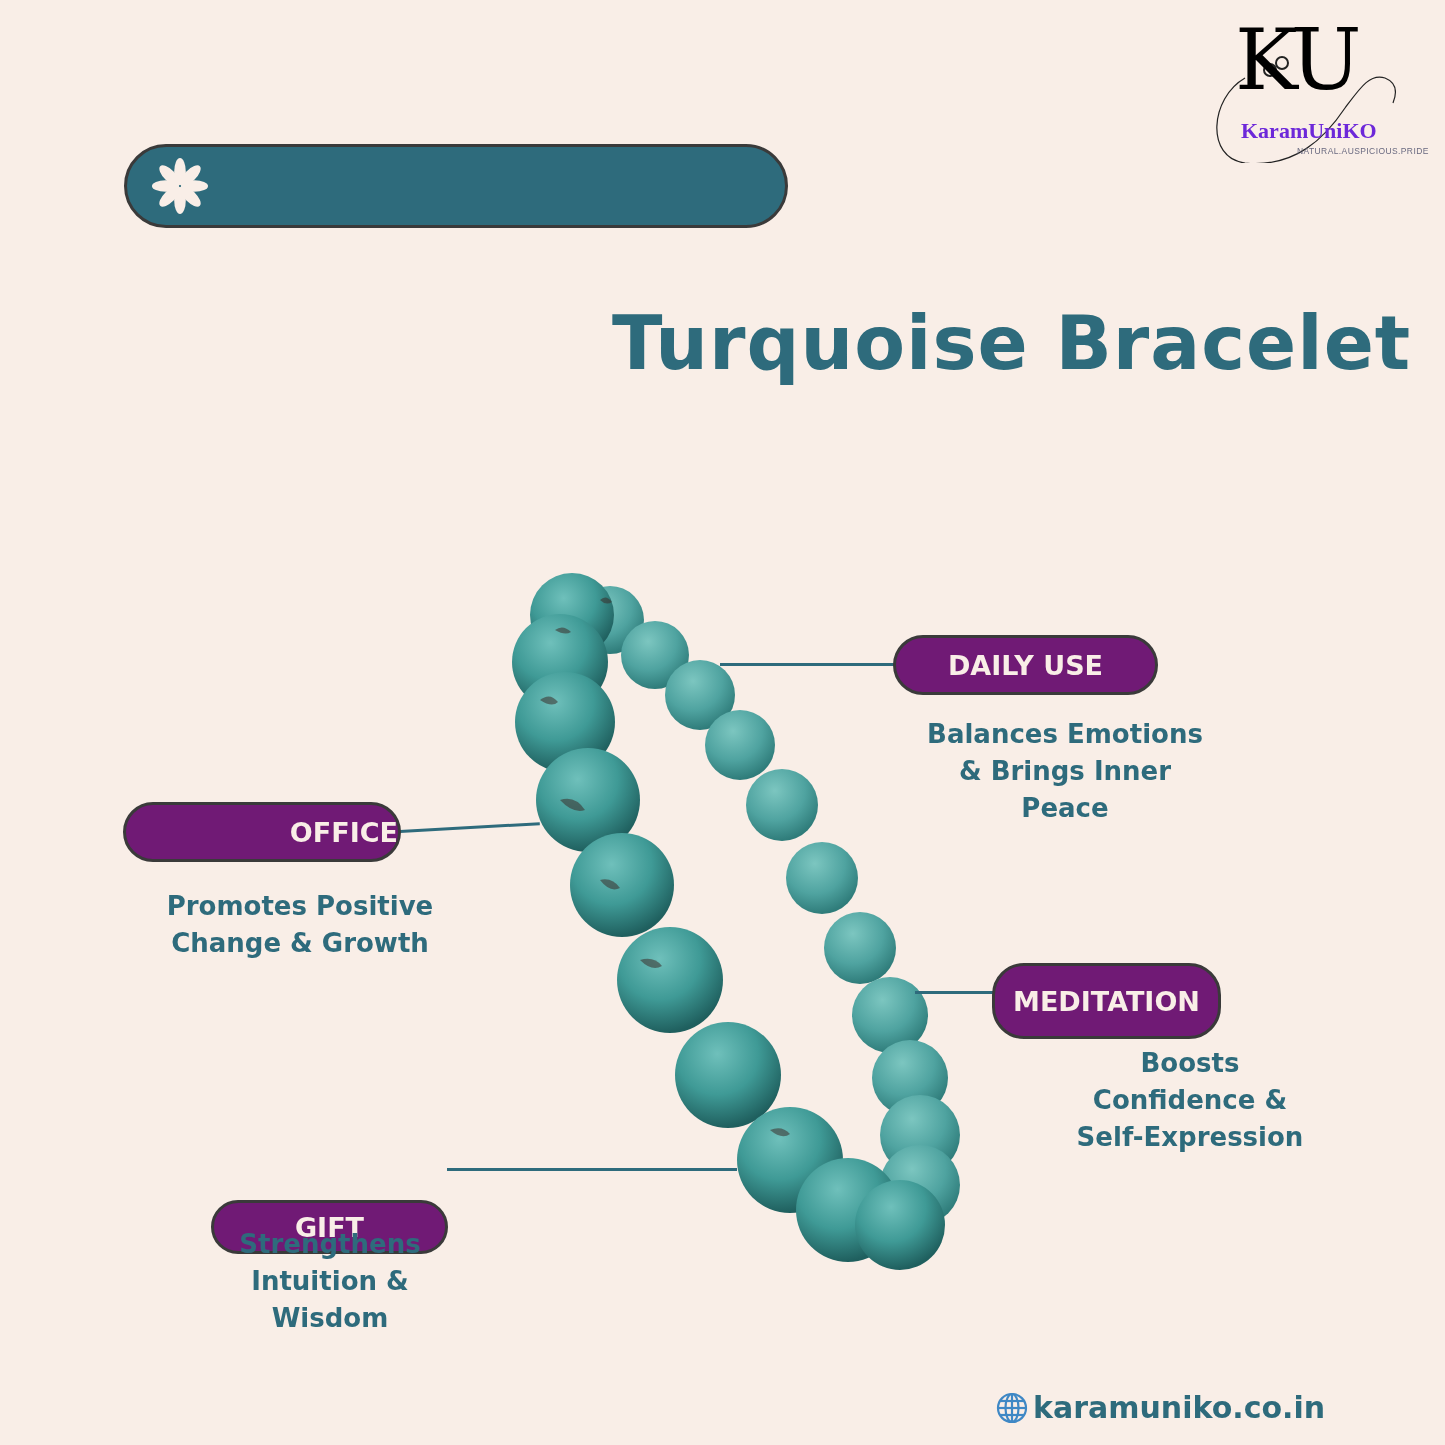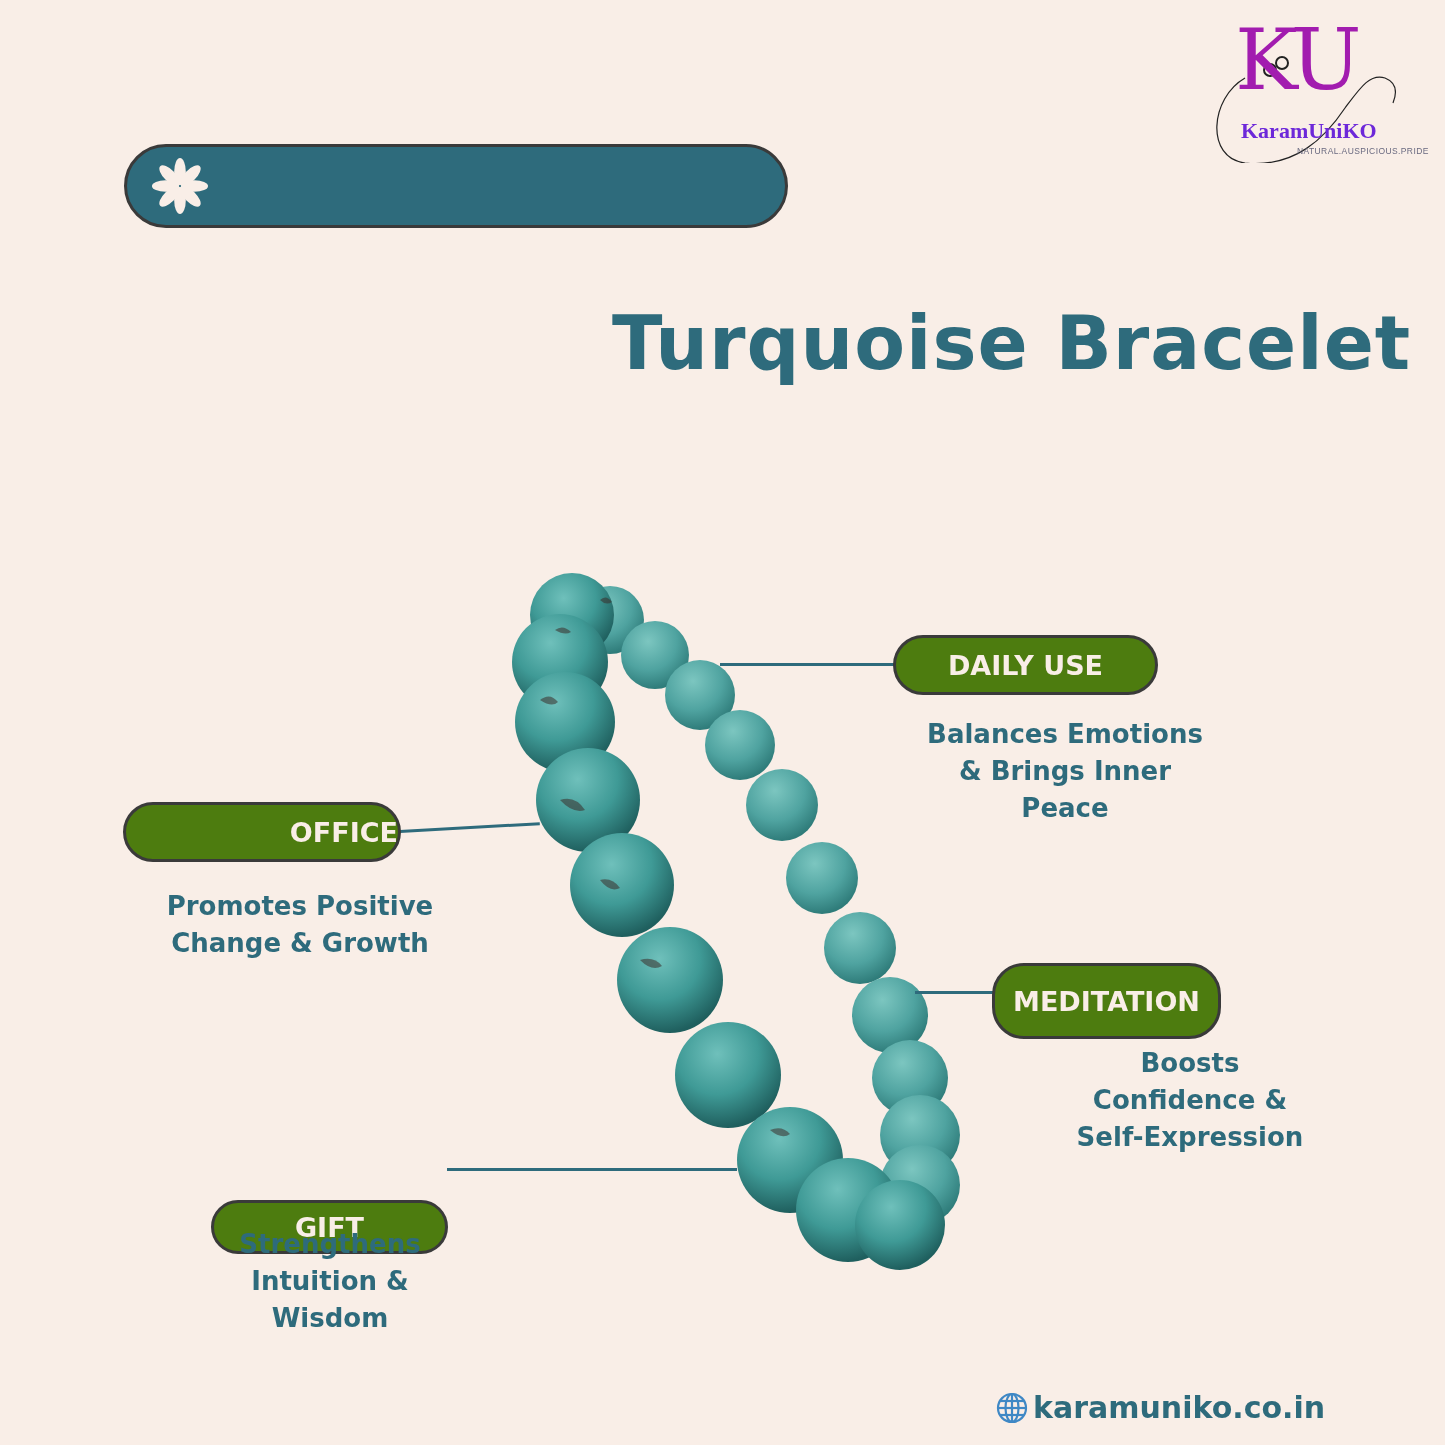--- a/index.html
+++ b/index.html
@@ -6,21 +6,21 @@
     body {
       width: 1445px; height: 1445px; position: relative; overflow: hidden;
       background: #f9eee7;
       font-family: "DejaVu Sans", sans-serif;
       color: #2e6b7c;
     }
     .abs { position: absolute; }
 
     
     .logo { left: 1205px; top: 18px; width: 230px; height: 145px; }
-    .logo-ku { position: absolute; left: 30px; top: 0; font-family: "DejaVu Serif", serif; font-size: 84px; color: #a21caf; letter-spacing: -4px; line-height: 1; }
+    .logo-ku { position: absolute; left: 30px; top: 0; font-family: "DejaVu Serif", serif; font-size: 84px; color: #000000; letter-spacing: -4px; line-height: 1; }
     .logo-name { position: absolute; left: 36px; top: 100px; font-family: "Liberation Serif", serif; font-weight: bold; font-size: 22px; color: #6d28d9; }
     .logo-tag { position: absolute; left: 92px; top: 128px; font-family: "Liberation Sans", sans-serif; font-size: 8.5px; color: #6a6a80; letter-spacing: 0.4px; }
     .logo svg { position: absolute; left: 0; top: 0; }
 
     
     .header-pill {
       left: 124px; top: 144px; width: 664px; height: 84px;
       background: #2e6b7c; border: 3px solid #3a3a3a; border-radius: 44px;
       box-sizing: border-box; display: flex; align-items: center;
     }
@@ -29,21 +29,21 @@
       margin-left: 26px; color: #f9eee7; font-family: "DejaVu Sans", sans-serif;
       font-weight: bold; font-size: 42px; letter-spacing: 0px;
     }
 
     .product-title {
       left: 612px; top: 300px; font-family: "DejaVu Sans", sans-serif; font-weight: bold;
       font-size: 74px; color: #2e6b7c; letter-spacing: 1px; white-space: nowrap;
     }
 
     .pill {
-      background: #4d7c0f; border: 3px solid #3a3a3a; border-radius: 32px;
+      background: #701a75; border: 3px solid #3a3a3a; border-radius: 32px;
       box-sizing: border-box; display: flex; align-items: center; justify-content: center;
       color: #f9eee7; font-weight: bold; font-size: 27px;
     }
     .desc {
       text-align: center; color: #2e6b7c; font-weight: bold; font-size: 26px; line-height: 37px;
       white-space: pre-line;
     }
     .line { background: #2e6b7c; height: 3px; transform-origin: left center; }
 
     .website {

